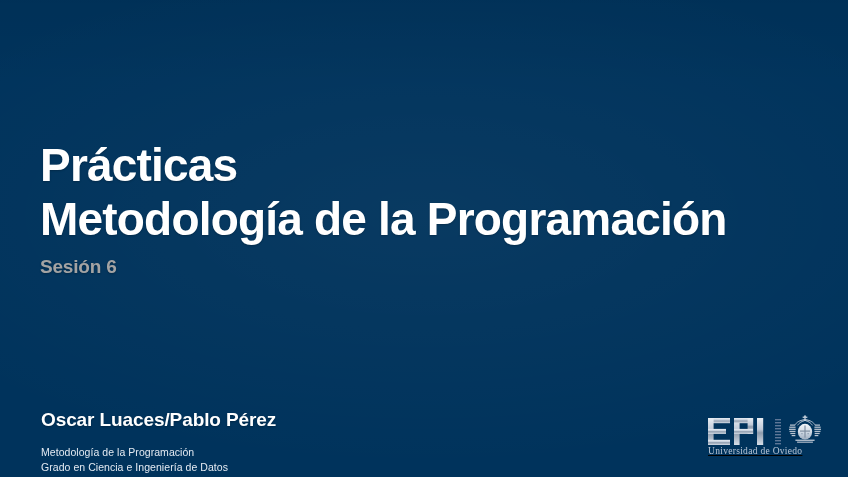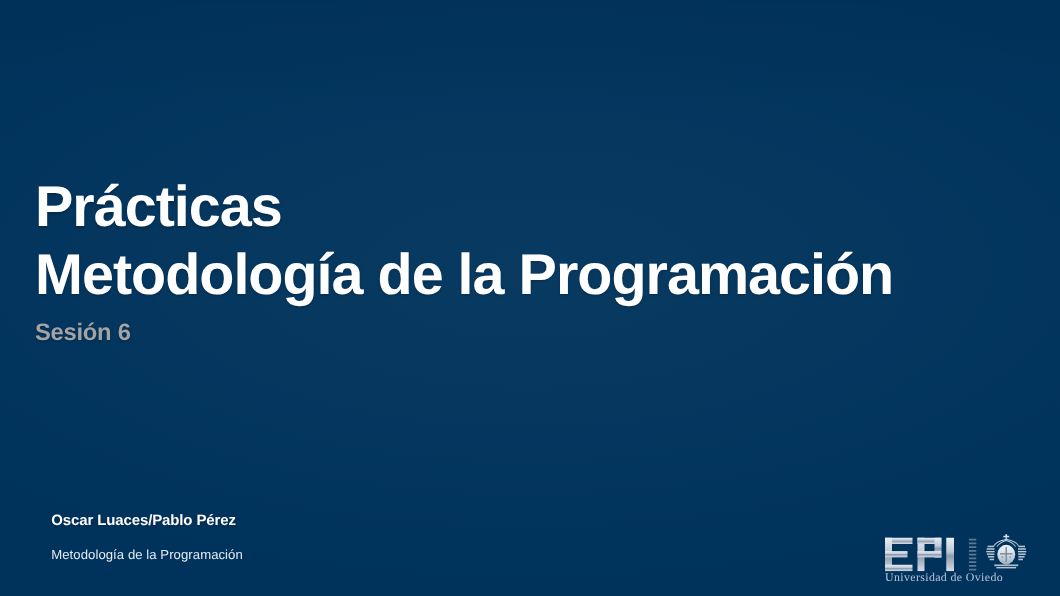--- a/index.html
+++ b/index.html
@@ -26,21 +26,21 @@
     position: absolute;
     left: 0; top: 0; right: 0; bottom: 0;
     pointer-events: none;
     background:
       radial-gradient(120% 90% at 50% 45%, rgba(255,255,255,0.035) 0%, rgba(255,255,255,0.0) 60%),
       linear-gradient(to bottom, rgba(0,0,0,0.05) 0%, rgba(0,0,0,0.0) 18%);
   }
 
   .title-block {
     position: absolute;
-    left: 28px;
+    left: 40px;
     top: 138px;
     z-index: 3;
   }
   .title-line {
     font-size: 46px;
     font-weight: bold;
     color: #ffffff;
     line-height: 54px;
     letter-spacing: -0.8px;
     white-space: nowrap;
@@ -56,21 +56,21 @@
     text-shadow: 0 1px 2px rgba(0,0,0,0.25);
   }
 
   .footer-block {
     position: absolute;
     left: 41px;
     top: 409px;
     z-index: 3;
   }
   .author {
-    font-size: 12px;
+    font-size: 19px;
     font-weight: bold;
     color: #ffffff;
     letter-spacing: -0.1px;
     white-space: nowrap;
     text-shadow: 0 1px 2px rgba(0,0,0,0.25);
   }
   .course-lines {
     margin-top: 14px;
   }
   .course-line {
@@ -79,24 +79,25 @@
     color: #e3eaf2;
     line-height: 14.5px;
     white-space: nowrap;
     letter-spacing: 0.05px;
   }
 
   
   .logo {
     position: absolute;
     left: 708px;
-    top: 428px;
+    top: 416px;
     width: 120px;
     height: 44px;
     z-index: 4;
+    text-decoration: underline;
   }
   .logo-row {
     display: flex;
     align-items: flex-end;
     height: 29px;
   }
   .epi-wordmark {
     display: block;
     height: 27px;
   }
@@ -129,20 +130,21 @@
   <div class="title-block">
     <div class="title-line">Prácticas</div>
     <div class="title-line">Metodología de la Programación</div>
     <div class="subtitle">Sesión 6</div>
   </div>
 
   <div class="footer-block">
     <div class="author">Oscar Luaces/Pablo Pérez</div>
     <div class="course-lines">
       <div class="course-line">Metodología de la Programación</div>
+      <div class="course-line">Grado en Ciencia e Ingeniería de Datos</div>
     </div>
   </div>
 
   <div class="logo">
     <div class="logo-row">
 
       <svg class="epi-wordmark" viewBox="0 0 66 27">
         <defs>
           <linearGradient id="steel" x1="0" y1="0" x2="0" y2="1">
             <stop offset="0%" stop-color="#e9eef4"></stop>

